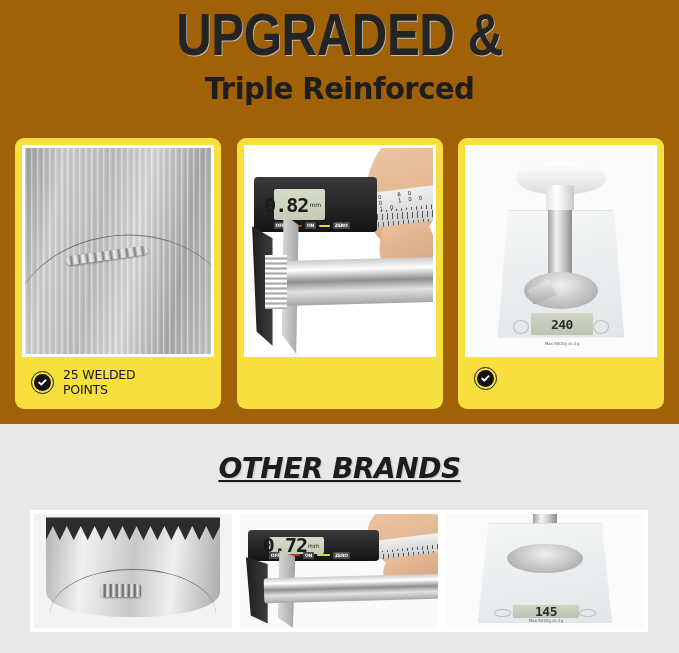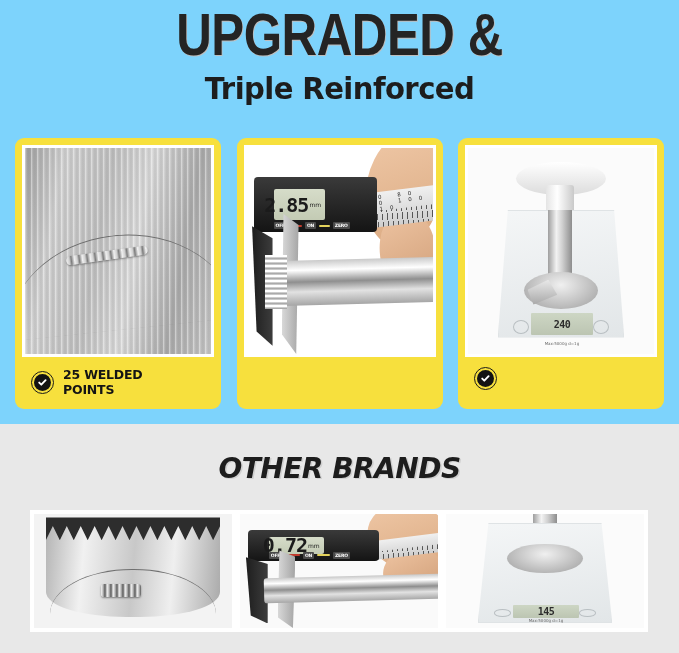--- a/index.html
+++ b/index.html
@@ -10,21 +10,21 @@
     background: #ffffff;
     font-family: "Liberation Sans", sans-serif;
     overflow: hidden;
     position: relative;
   }
 
   
   .top-section {
     width: 679px;
     height: 440px;
-    background: #7dd3fc;
+    background: #a16207;
     position: relative;
   }
 
   .headline-wrap {
     padding-top: 4px;
     text-align: center;
   }
 
   .headline-main {
     font-family: "Liberation Sans Narrow", "Liberation Sans", sans-serif;
@@ -106,21 +106,21 @@
     background: #131313;
     display: flex;
     align-items: center;
     justify-content: center;
   }
   .check-badge-inner svg { display: block; }
 
   .caption-text {
     font-family: "DejaVu Sans", sans-serif;
     font-size: 12.5px;
-    font-weight: bold;
+    font-weight: normal;
     color: #141414;
     line-height: 1.2;
     letter-spacing: -0.2px;
     text-transform: uppercase;
   }
 
   
   .bottom-section {
     position: absolute;
     top: 424px;
@@ -133,20 +133,21 @@
   .other-brands-title {
     text-align: center;
     padding-top: 28px;
     font-family: "DejaVu Sans", sans-serif;
     font-size: 28px;
     font-weight: bold;
     font-style: italic;
     color: #1d1d1d;
     letter-spacing: -0.5px;
     text-shadow: 1.5px 1px 0 #d0d0d0;
+    text-decoration: underline;
   }
 
   .compare-row {
     position: absolute;
     top: 86px;
     left: 0;
     width: 679px;
     display: flex;
     justify-content: flex-start;
     padding: 0 30px;
@@ -314,21 +315,21 @@
   }
   .scale-lcd {
     position:absolute; left:34%; bottom:9%;
     width:33%; height:11%;
     background: linear-gradient(180deg,#cdd6c4,#bcc5b2);
     border-radius: 1px;
     display:flex; align-items:center; justify-content:center;
   }
   .scale-value {
     font-family:"DejaVu Sans Mono", monospace;
-    font-weight:bold; font-size:10px; color:#2c2c2c; letter-spacing:-0.5px;
+    font-weight:bold; font-size:13px; color:#2c2c2c; letter-spacing:-0.5px;
   }
   .scale-spec {
     position:absolute; left:34%; bottom:4%;
     width:33%; text-align:center;
     font-family:"DejaVu Sans", sans-serif;
     font-size:4px; color:#6a6a6a;
   }
   .scale-knob {
     position:absolute; width:9%; height:7%;
     border:1px solid #b9bfc2; border-radius:50%;
@@ -458,21 +459,21 @@
         <div class="card-photo">
           <div class="caliper-scene">
             <div class="hand"></div>
             <div class="hand2"></div>
             <div class="cal-ruler">
               <div class="cal-ruler-nums">70 80 90 100 110</div>
               <div class="cal-ruler-ticks"></div>
             </div>
             <div class="cal-body">
               <div class="cal-lcd">
-                <span class="cal-value">2.85</span>
+                <span class="cal-value">0.82</span>
                 <span class="cal-unit">mm</span>
               </div>
               <div class="cal-buttons">
                 <span class="cal-btn off">OFF</span>
                 <span class="cal-btn red"></span>
                 <span class="cal-btn on">ON</span>
                 <span class="cal-btn yel"></span>
                 <span class="cal-btn zero">ZERO</span>
               </div>
             </div>

